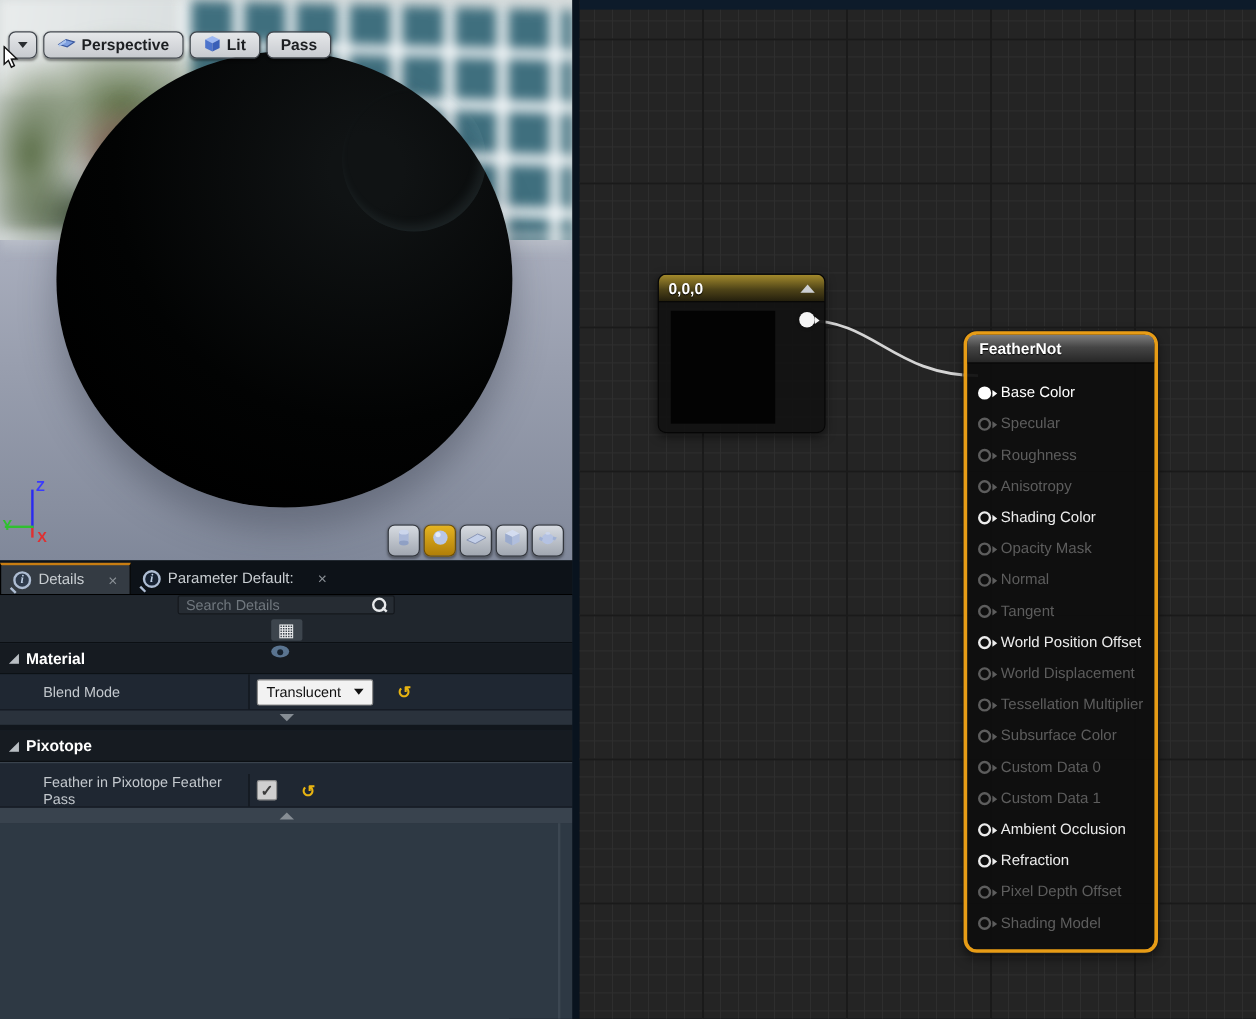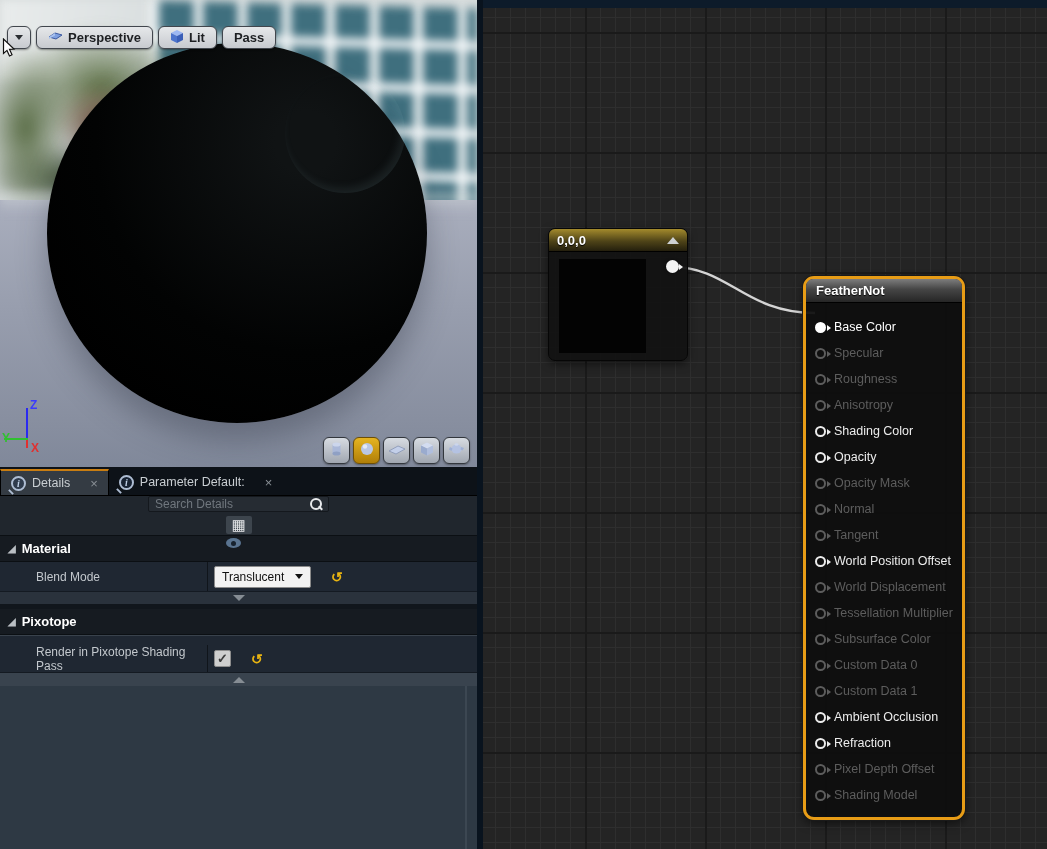--- a/index.html
+++ b/index.html
@@ -287,21 +287,21 @@
     </div>
 
     <div class="sec-gap"></div>
 
     <div class="sec-header">
       <span class="sec-tri">◢</span>
       <span>Pixotope</span>
     </div>
     <div class="pix-gap"></div>
     <div class="prop-row" style="height:28px;">
-      <div class="prop-label">Render in Pixotope Shading Pass</div>
+      <div class="prop-label">Feather in Pixotope Feather Pass</div>
       <div class="prop-div"></div>
       <div class="prop-value">
         <div class="checkbox">✓</div>
         <span class="reset-ico">↺</span>
       </div>
     </div>
     <div class="pix-strip">
       <span class="exp-up"></span>
     </div>
 
@@ -356,90 +356,84 @@
               <span class="ring"></span>
             </span>
             <span>Anisotropy</span>
           </div>
           <div class="pin-row enabled">
             <span class="pin-icon">
               <span class="ring"></span>
             </span>
             <span>Shading Color</span>
           </div>
+          <div class="pin-row disabled">
+            <span class="pin-icon">
+              <span class="ring"></span>
+            </span>
+            <span>Opacity Mask</span>
+          </div>
+          <div class="pin-row disabled">
+            <span class="pin-icon">
+              <span class="ring"></span>
+            </span>
+            <span>Normal</span>
+          </div>
+          <div class="pin-row disabled">
+            <span class="pin-icon">
+              <span class="ring"></span>
+            </span>
+            <span>Tangent</span>
+          </div>
           <div class="pin-row enabled">
             <span class="pin-icon">
               <span class="ring"></span>
             </span>
-            <span>Opacity</span>
-          </div>
-          <div class="pin-row disabled">
-            <span class="pin-icon">
-              <span class="ring"></span>
-            </span>
-            <span>Opacity Mask</span>
-          </div>
-          <div class="pin-row disabled">
-            <span class="pin-icon">
-              <span class="ring"></span>
-            </span>
-            <span>Normal</span>
-          </div>
-          <div class="pin-row disabled">
-            <span class="pin-icon">
-              <span class="ring"></span>
-            </span>
-            <span>Tangent</span>
+            <span>World Position Offset</span>
+          </div>
+          <div class="pin-row disabled">
+            <span class="pin-icon">
+              <span class="ring"></span>
+            </span>
+            <span>World Displacement</span>
+          </div>
+          <div class="pin-row disabled">
+            <span class="pin-icon">
+              <span class="ring"></span>
+            </span>
+            <span>Tessellation Multiplier</span>
+          </div>
+          <div class="pin-row disabled">
+            <span class="pin-icon">
+              <span class="ring"></span>
+            </span>
+            <span>Subsurface Color</span>
+          </div>
+          <div class="pin-row disabled">
+            <span class="pin-icon">
+              <span class="ring"></span>
+            </span>
+            <span>Custom Data 0</span>
+          </div>
+          <div class="pin-row disabled">
+            <span class="pin-icon">
+              <span class="ring"></span>
+            </span>
+            <span>Custom Data 1</span>
           </div>
           <div class="pin-row enabled">
             <span class="pin-icon">
               <span class="ring"></span>
             </span>
-            <span>World Position Offset</span>
-          </div>
-          <div class="pin-row disabled">
-            <span class="pin-icon">
-              <span class="ring"></span>
-            </span>
-            <span>World Displacement</span>
-          </div>
-          <div class="pin-row disabled">
-            <span class="pin-icon">
-              <span class="ring"></span>
-            </span>
-            <span>Tessellation Multiplier</span>
-          </div>
-          <div class="pin-row disabled">
-            <span class="pin-icon">
-              <span class="ring"></span>
-            </span>
-            <span>Subsurface Color</span>
-          </div>
-          <div class="pin-row disabled">
-            <span class="pin-icon">
-              <span class="ring"></span>
-            </span>
-            <span>Custom Data 0</span>
-          </div>
-          <div class="pin-row disabled">
-            <span class="pin-icon">
-              <span class="ring"></span>
-            </span>
-            <span>Custom Data 1</span>
+            <span>Ambient Occlusion</span>
           </div>
           <div class="pin-row enabled">
             <span class="pin-icon">
               <span class="ring"></span>
             </span>
-            <span>Ambient Occlusion</span>
-          </div>
-          <div class="pin-row enabled">
-            <span class="pin-icon">
-              <span class="ring"></span>
-            </span>
             <span>Refraction</span>
           </div>
           <div class="pin-row disabled">
             <span class="pin-icon">
               <span class="ring"></span>
             </span>
             <span>Pixel Depth Offset</span>
           </div>
           <div class="pin-row disabled">
             <span class="pin-icon">

